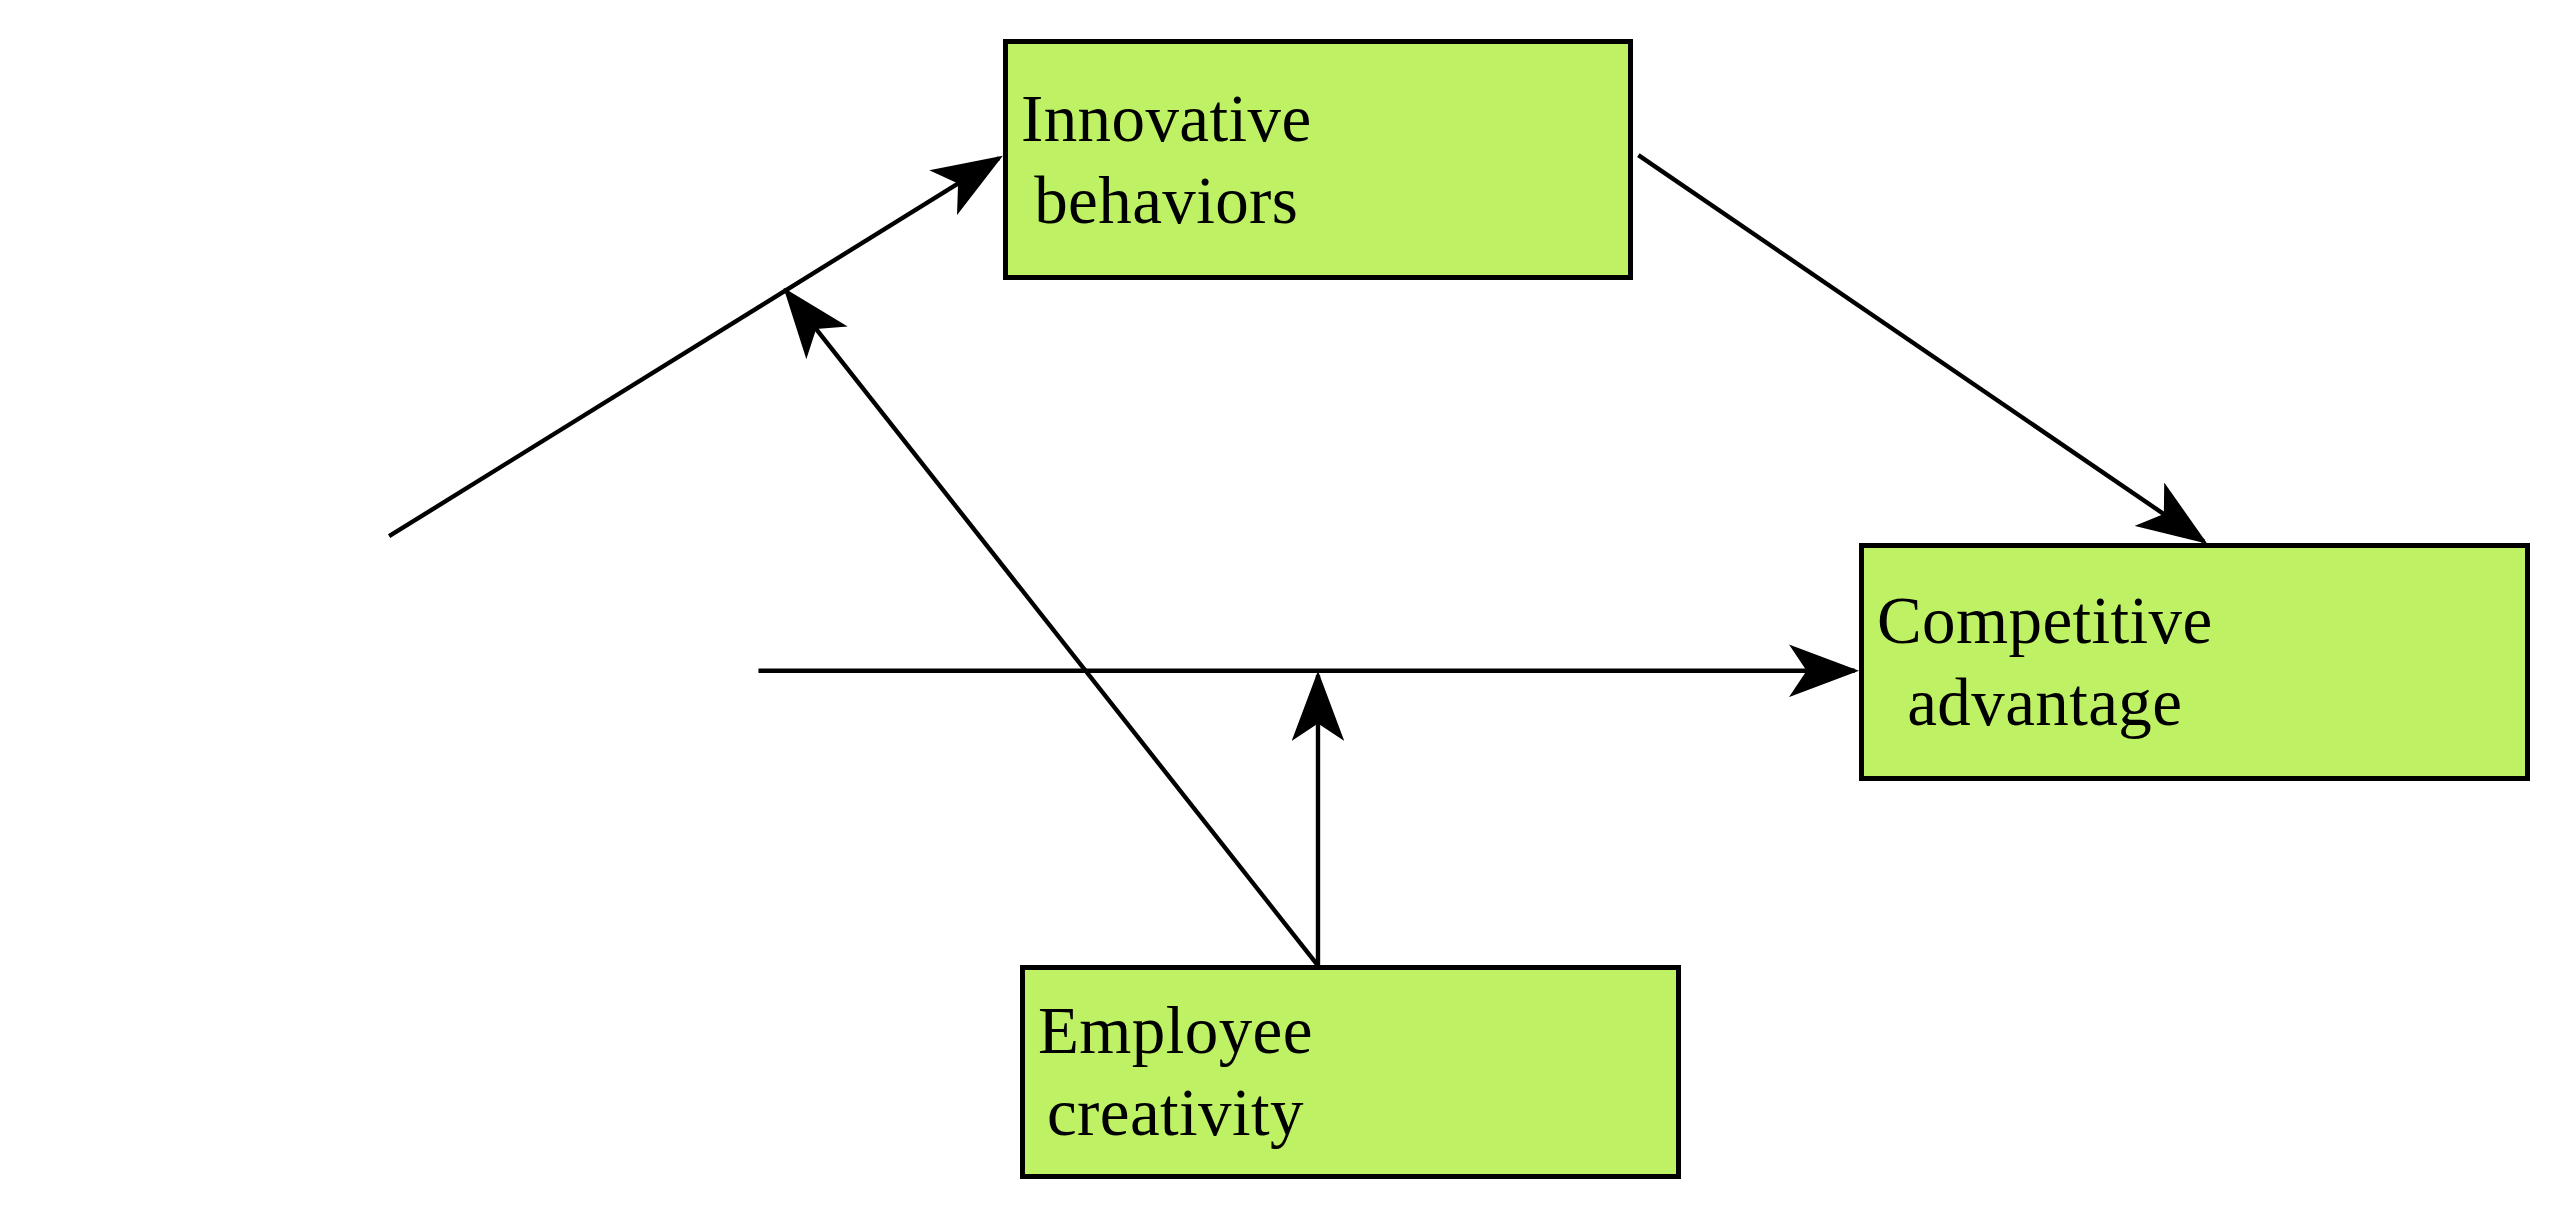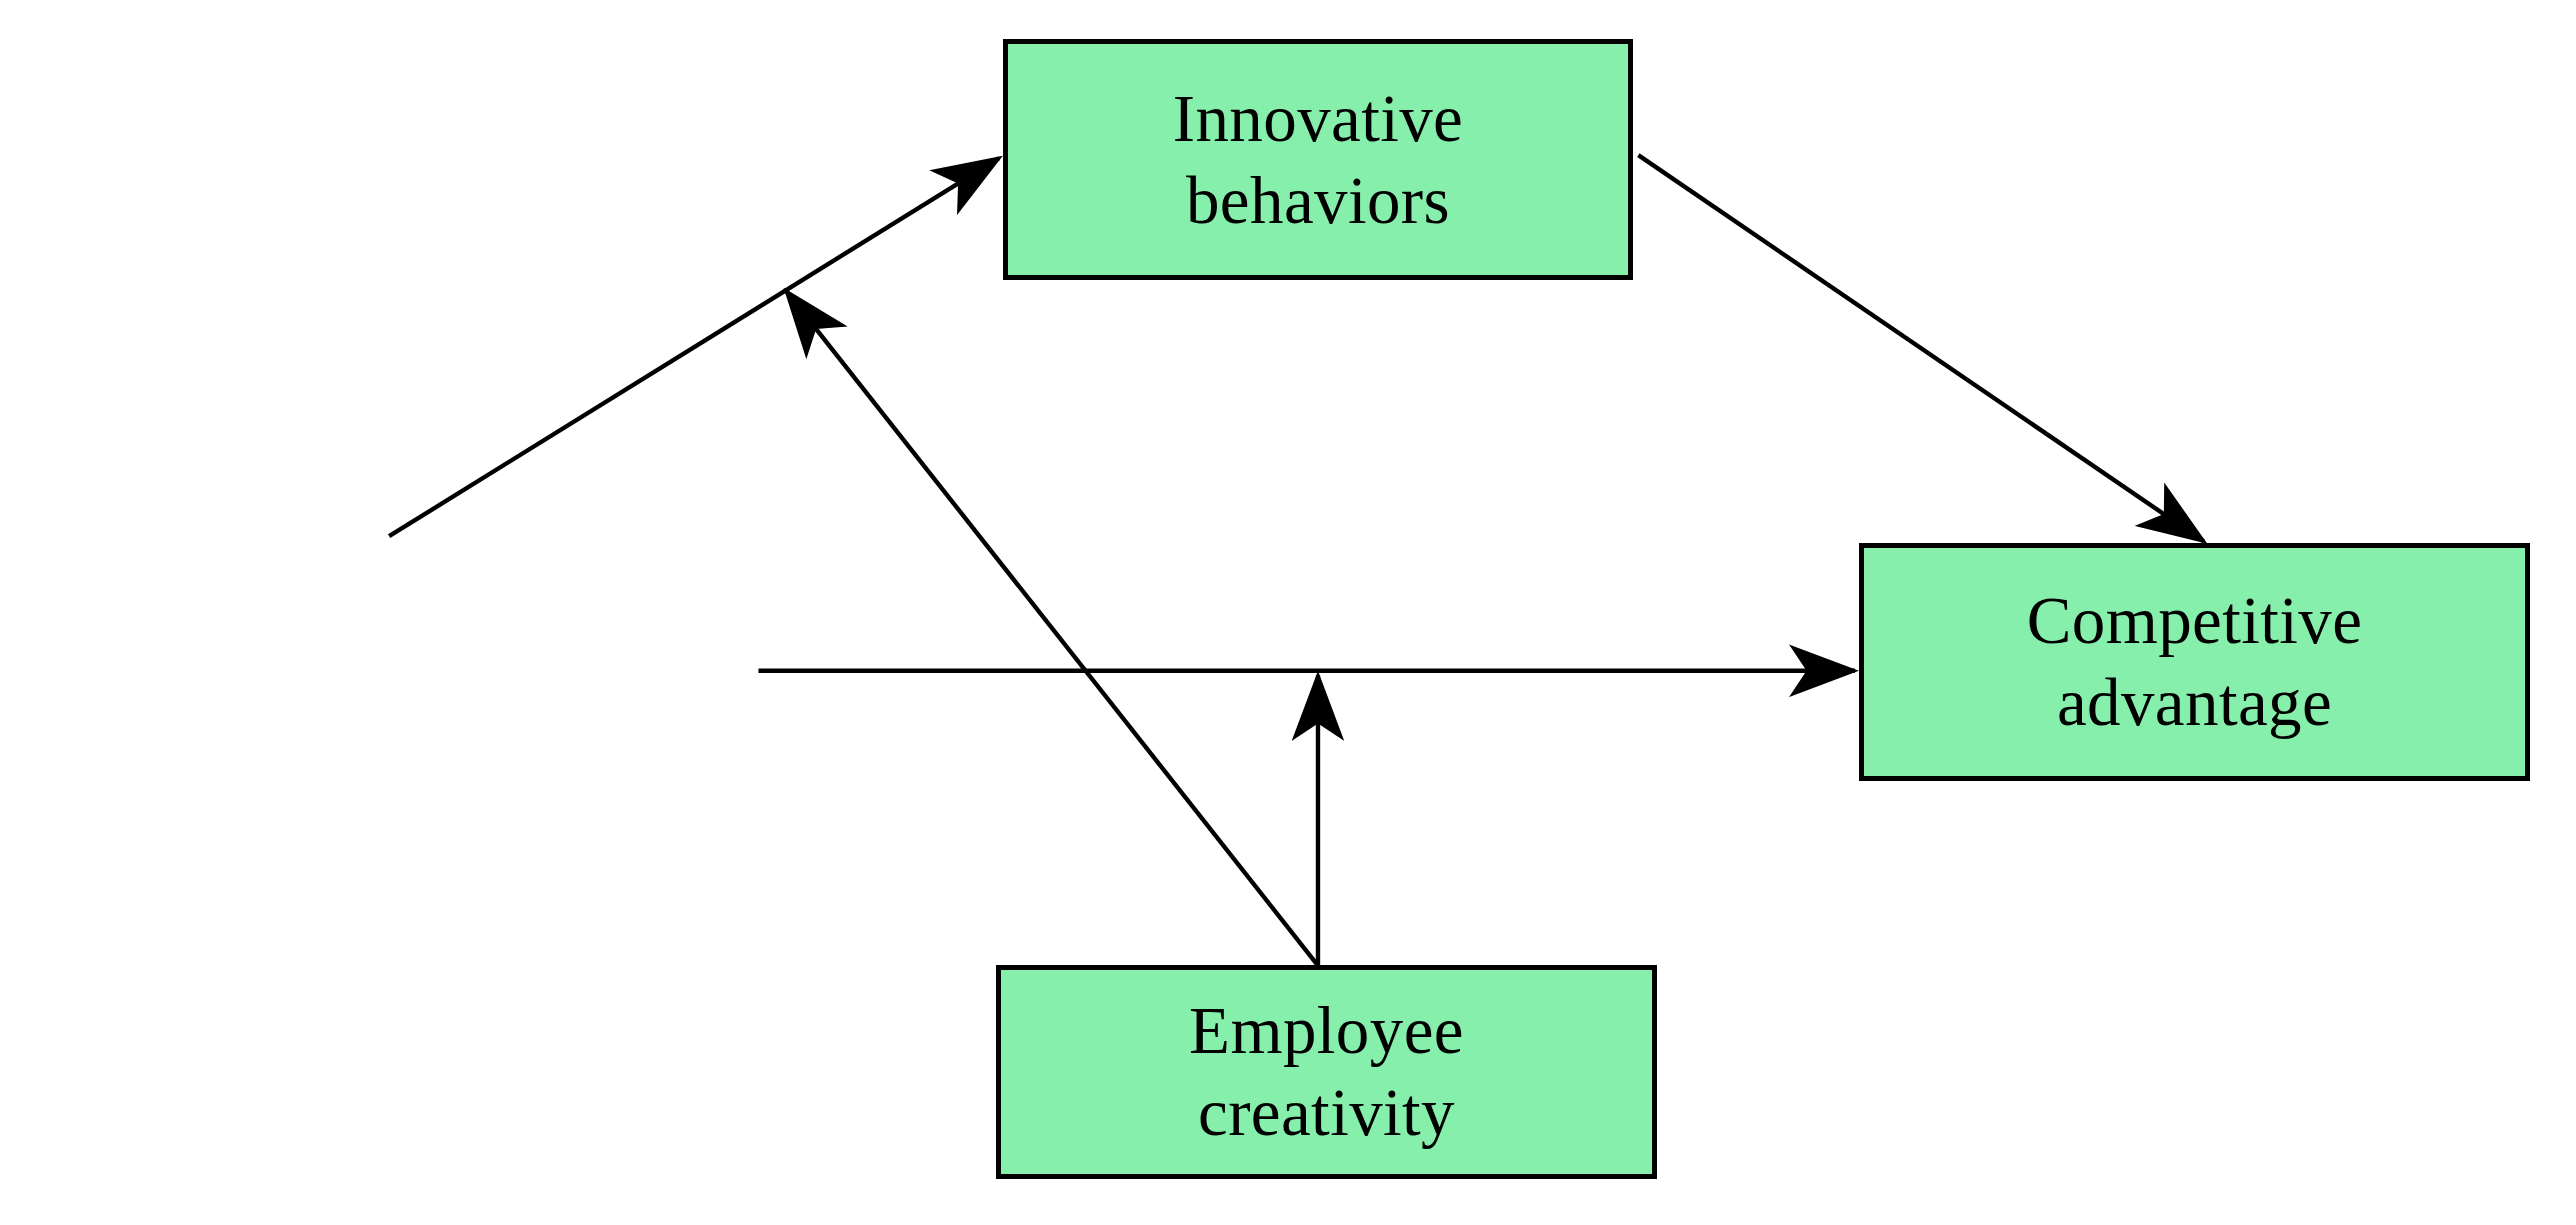--- a/index.html
+++ b/index.html
@@ -20,25 +20,24 @@
   #edge-layer {
     position: absolute;
     left: 0;
     top: 0;
     width: 2576px;
     height: 1226px;
   }
   .node-box {
     position: absolute;
     box-sizing: border-box;
-    background: #86efac;
+    background: #bef264;
     border: 5.1px solid #000000;
     display: flex;
     align-items: center;
-    justify-content: center;
     text-align: center;
     z-index: 5;
   }
   .node-label {
     display: block;
     color: #000000;
     font-family: "Liberation Serif", "DejaVu Serif", serif;
     font-size: 67px;
     line-height: 1.22;
     letter-spacing: 0.4px;
@@ -49,21 +48,21 @@
   #node-innovative-behaviors {
     left: 1003px;  top: 39px;   width: 630px;  height: 241px;
   }
   #node-high-performance {
     left: 34px;    top: 536px;  width: 724px;  height: 244px;
   }
   #node-competitive-advantage {
     left: 1859px;  top: 543px;  width: 671px;  height: 238px;
   }
   #node-employee-creativity {
-    left: 996px;  top: 965px; width: 661px;  height: 214px;
+    left: 1020px;  top: 965px; width: 661px;  height: 214px;
   }
 </style>
 </head>
 <body>
 
 <div id="diagram-root">
 
   <svg id="edge-layer" viewBox="0 0 3522 1676" width="2576" height="1226" xmlns="http://www.w3.org/2000/svg" aria-hidden="true">
     <defs>
       <marker id="arrow-head" markerWidth="16" markerHeight="12" refX="15" refY="6" orient="auto" markerUnits="strokeWidth">

